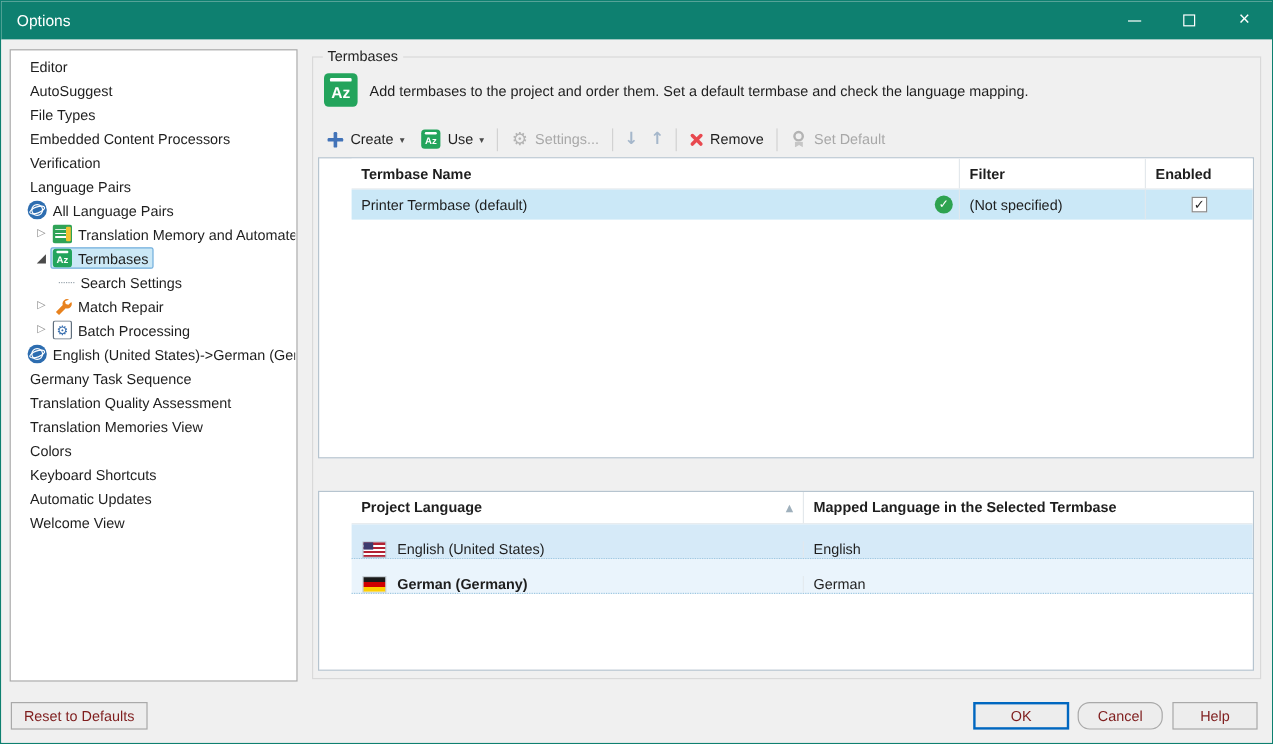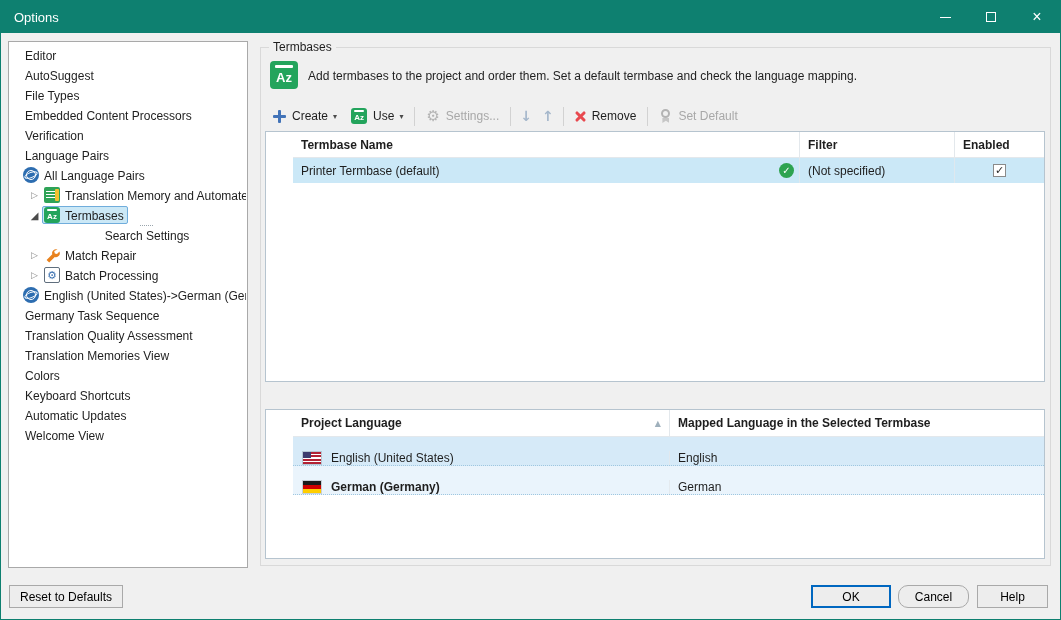--- a/index.html
+++ b/index.html
@@ -25,21 +25,21 @@
   
   .bodyarea { position:absolute; left:0; top:32px; right:0; bottom:0; background:#F0F0F0; font-size:12px; color:#1E1E1E; }
 
   
   .sidebar { position:absolute; left:7px; top:8px; width:240px; height:527px;
     background:#fff; border:1px solid #A9A9A9; overflow:hidden; padding-top:3px; }
   .tree-item { height:20px; display:flex; align-items:center; white-space:nowrap; overflow:hidden; cursor:default; }
   .tree-item.lvl0 { padding-left:14px; }
   .tree-item.lvl1 { padding-left:12px; }
   .tree-item.lvl2 { padding-left:18px; }
-  .tree-item.lvl3 { padding-left:40px;flex-direction:column; }
+  .tree-item.lvl3 { padding-left:40px; }
   .expander { width:15px; flex:0 0 auto; font-size:9px; color:#8a8a8a; display:inline-flex; align-items:center; justify-content:center; font-family:"DejaVu Sans", sans-serif; }
   .expander.expanded { color:#4b4b4b; font-size:10px; }
   .treedots { width:13px; height:1px; border-top:1px dotted #9aa5ad; margin-right:3px; flex:0 0 auto; }
   .tree-item .content { display:inline-flex; align-items:center; height:18px; padding:0 3px 0 1px; border:1px solid transparent; overflow:hidden; }
   .tree-item.selected .content { background:#CBE8F6; border-color:#70ADDC; border-radius:2px; }
   .tree-item .lbl { padding-top:1px; }
 
   
   .ic { width:16px; height:16px; margin-right:5px; flex:0 0 auto; position:relative;
         display:inline-flex; align-items:center; justify-content:center; }
@@ -118,21 +118,21 @@
               display:inline-flex; align-items:center; justify-content:center; }
   .checkbox .glyph { font-size:11px; color:#2b2b2b; line-height:1; margin-top:-1px; }
   .td.center { justify-content:center; padding-left:0; }
   .flag { width:18px; height:12px; margin:0 10px 0 2px; flex:0 0 auto; position:relative; box-shadow:0 0 0 1px rgba(0,0,0,.15); }
   .flag-us { background:repeating-linear-gradient(180deg,#B22234 0 1.75px,#fff 1.75px 3.5px); }
   .flag-us::before { content:""; position:absolute; left:0; top:0; width:8px; height:6px; background:#3C3B6E; }
   .flag-de { background:linear-gradient(180deg,#1A1A1A 0 33.3%,#D00000 33.3% 66.6%,#FFCE00 66.6%); }
 
   
   .btn { position:absolute; top:552px; height:23px; background:#EDEDED; border:1px solid #A9A9A9;
-         font:inherit; font-size:12px; color:#000000; display:flex; align-items:center; justify-content:center; cursor:default; }
+         font:inherit; font-size:12px; color:#7f1d1d; display:flex; align-items:center; justify-content:center; cursor:default; }
   .btn-reset  { left:8px;  width:114px; }
   .btn-ok     { left:810px; width:80px; border:2px solid #0067C0; }
   .btn-cancel { left:897px; width:71px;border-radius:10px; }
   .btn-help   { left:976px; width:71px; }
 </style>
 </head>
 <body>
 
 <div class="window">
 

